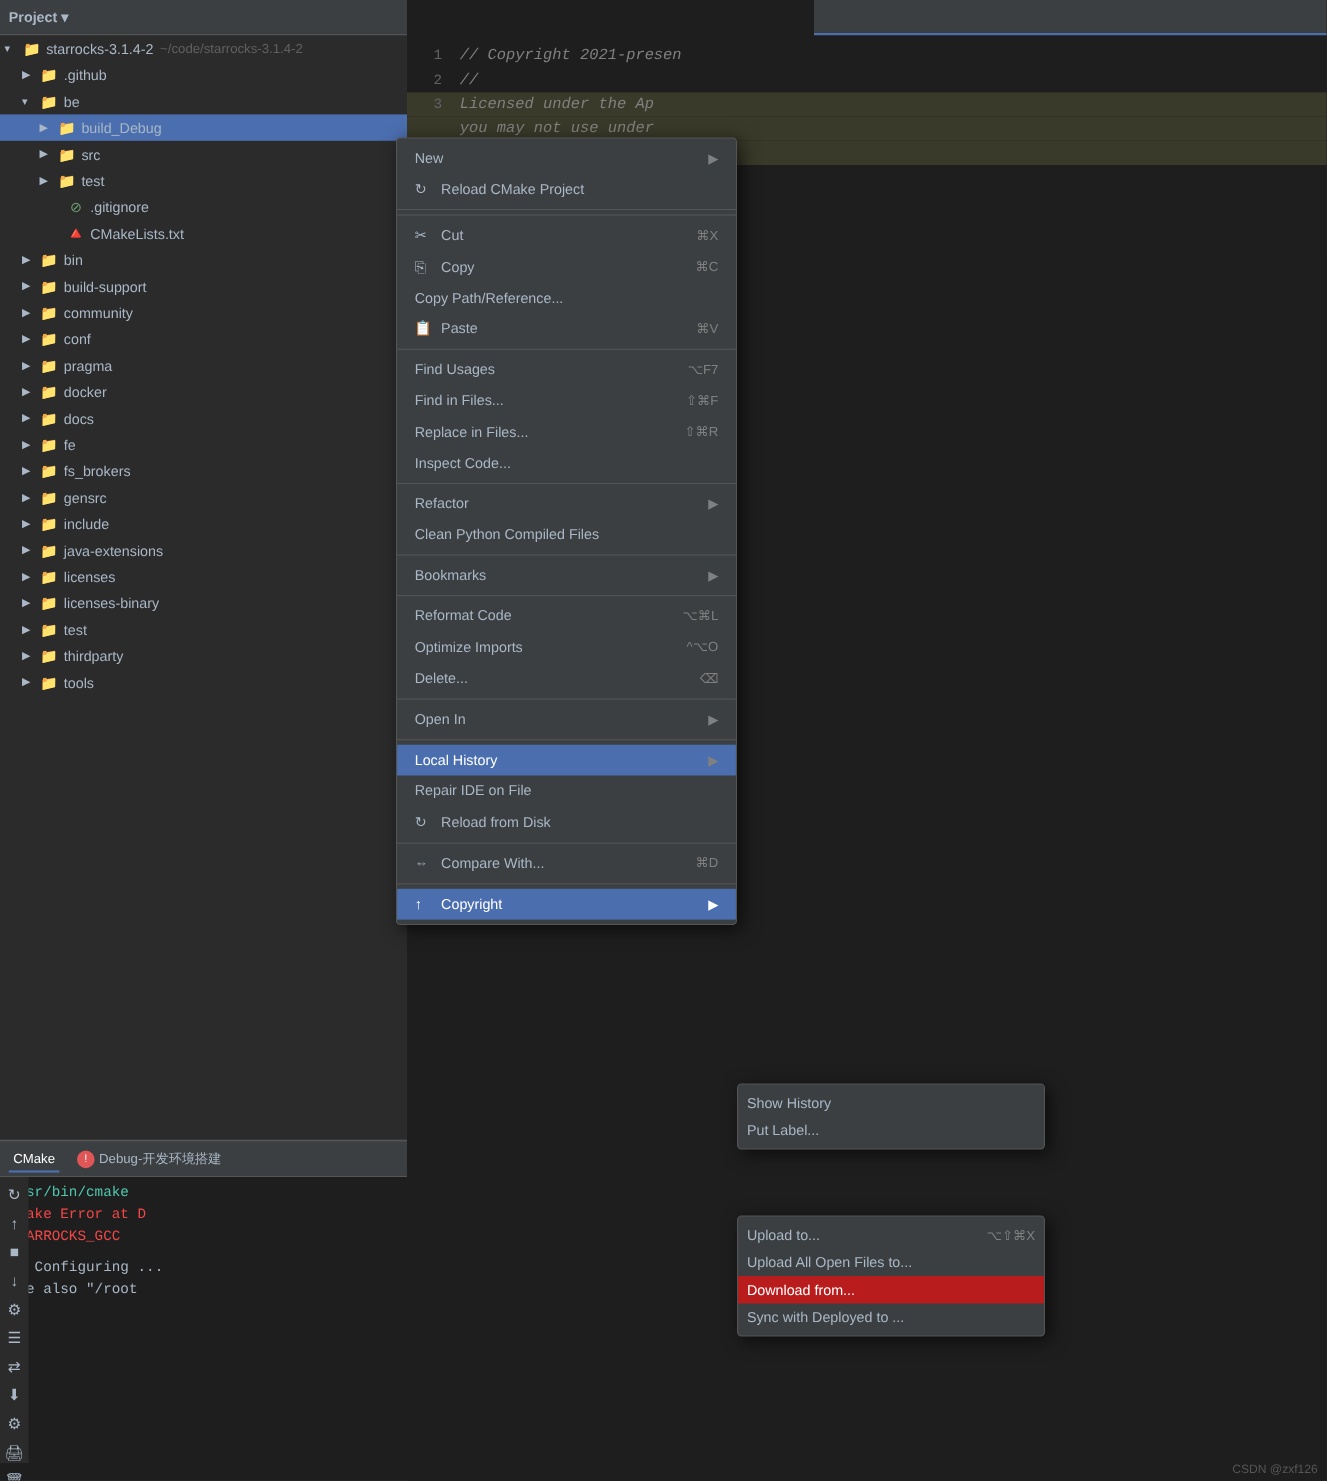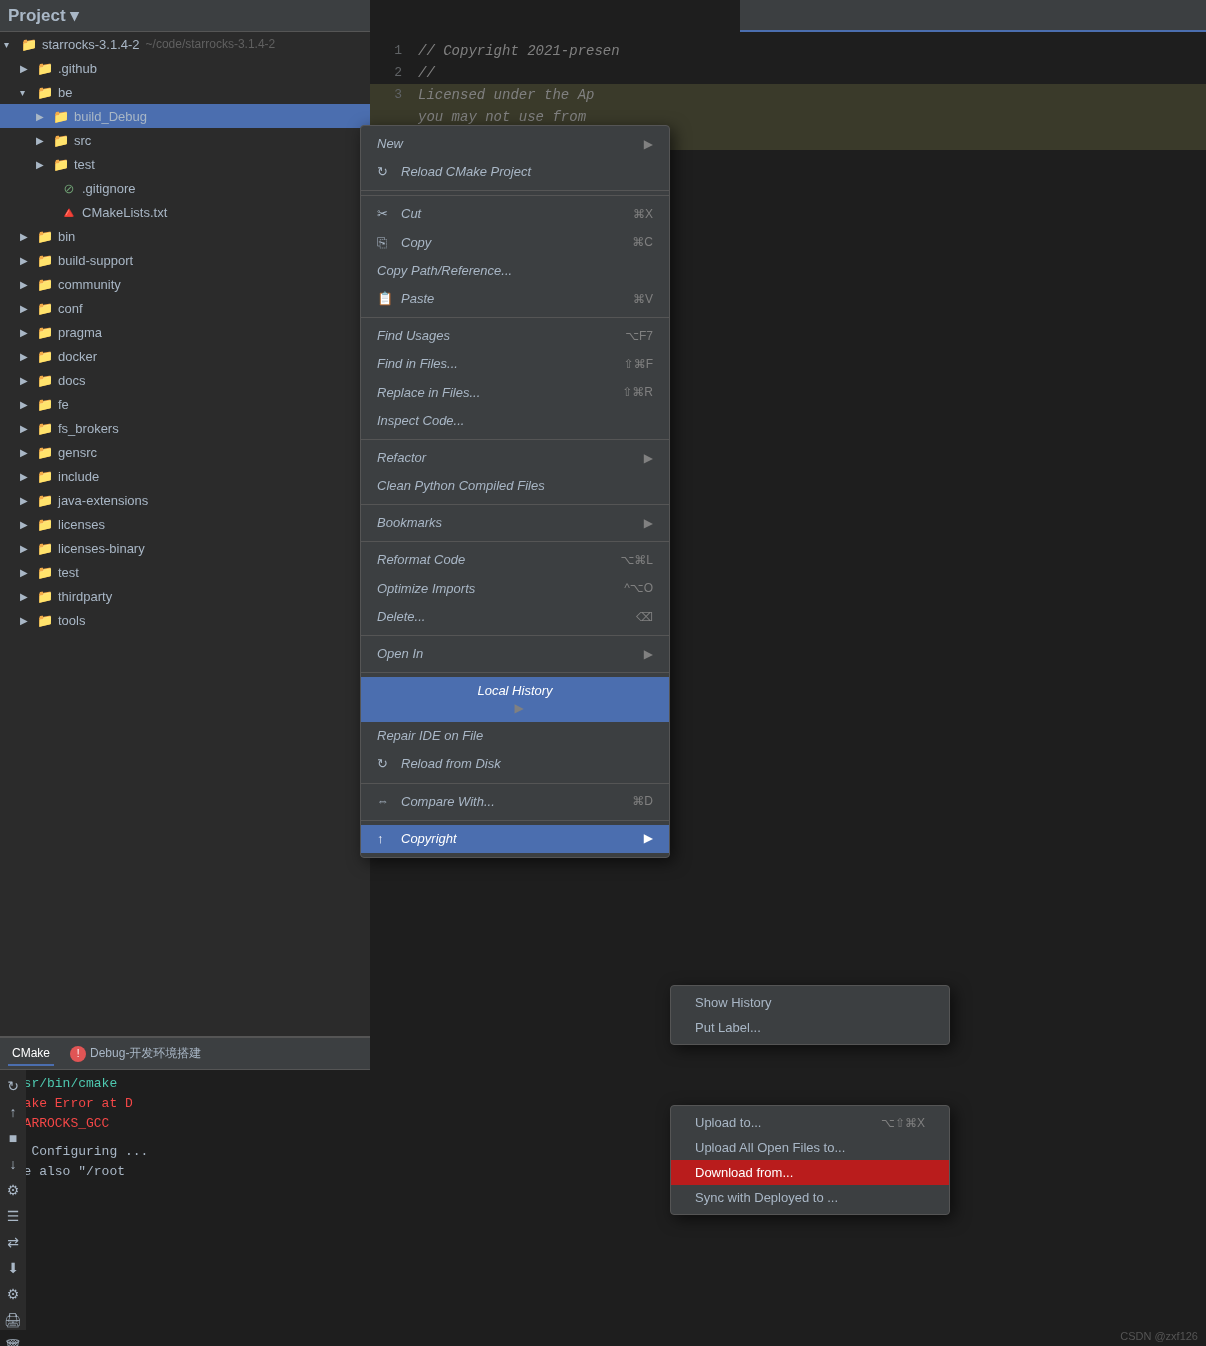--- a/index.html
+++ b/index.html
@@ -27,21 +27,21 @@
       height: 32px;
       display: flex;
       align-items: center;
       padding: 0 8px;
       background: #3c3f41;
       border-bottom: 1px solid #555;
     }
 
     .project-title {
       color: #a9b7c6;
-      font-size: 17px;
+      font-size: 13px;
       font-weight: bold;
     }
 
     .tree-item {
       display: flex;
       align-items: center;
       height: 24px;
       padding-left: 8px;
       cursor: pointer;
       color: #a9b7c6;
@@ -227,21 +227,21 @@
       color: #a9b7c6;
       font-size: 13px;
       line-height: 1.4;
     }
 
     .menu-item.active-highlight {
       background: #4b6eaf;
       color: #ffffff;
     }
 
-    .menu-item .label { flex: 1; font-style: italic; }
+    .menu-item .label { flex: 1; }
     .menu-item .shortcut {
       color: #808080;
       font-size: 12px;
       margin-left: 24px;
     }
 
     .menu-item .arrow-right {
       color: #808080;
       font-size: 12px;
       margin-left: 8px;
@@ -287,36 +287,35 @@
       border-radius: 4px;
       box-shadow: 4px 4px 16px rgba(0,0,0,0.6);
       z-index: 101;
       padding: 4px 0;
     }
 
     .submenu-item {
       display: flex;
       align-items: center;
       justify-content: space-between;
-      padding: 5px 24px;
+      padding: 5px 8px;
       cursor: pointer;
       color: #a9b7c6;
       font-size: 13px;
       text-align: center;
     }
 
     .submenu-item.selected {
       background: #b91c1c;
       color: #ffffff;
     }
 
     .menu-item.has-submenu-active {
       background: #4b6eaf;
       color: #fff;
-      flex-direction: column;
     }
 
     .watermark {
       position: absolute;
       bottom: 4px;
       right: 8px;
       color: #555;
       font-size: 11px;
     }
 
@@ -540,21 +539,21 @@
     <div class="code-line">
       <span class="line-number">2</span>
       <span class="line-content comment">//</span>
     </div>
     <div class="code-line highlighted-line">
       <span class="line-number">3</span>
       <span class="line-content comment">Licensed under the Ap</span>
     </div>
     <div class="code-line highlighted-line">
       <span class="line-number"></span>
-      <span class="line-content comment">you may not use from</span>
+      <span class="line-content comment">you may not use under</span>
     </div>
     <div class="code-line highlighted-line">
       <span class="line-number"></span>
       <span class="line-content comment">You may obtain a copy</span>
     </div>
     <div class="code-line">
       <span class="line-number"></span>
       <span class="line-content"></span>
     </div>
     <div class="code-line">

